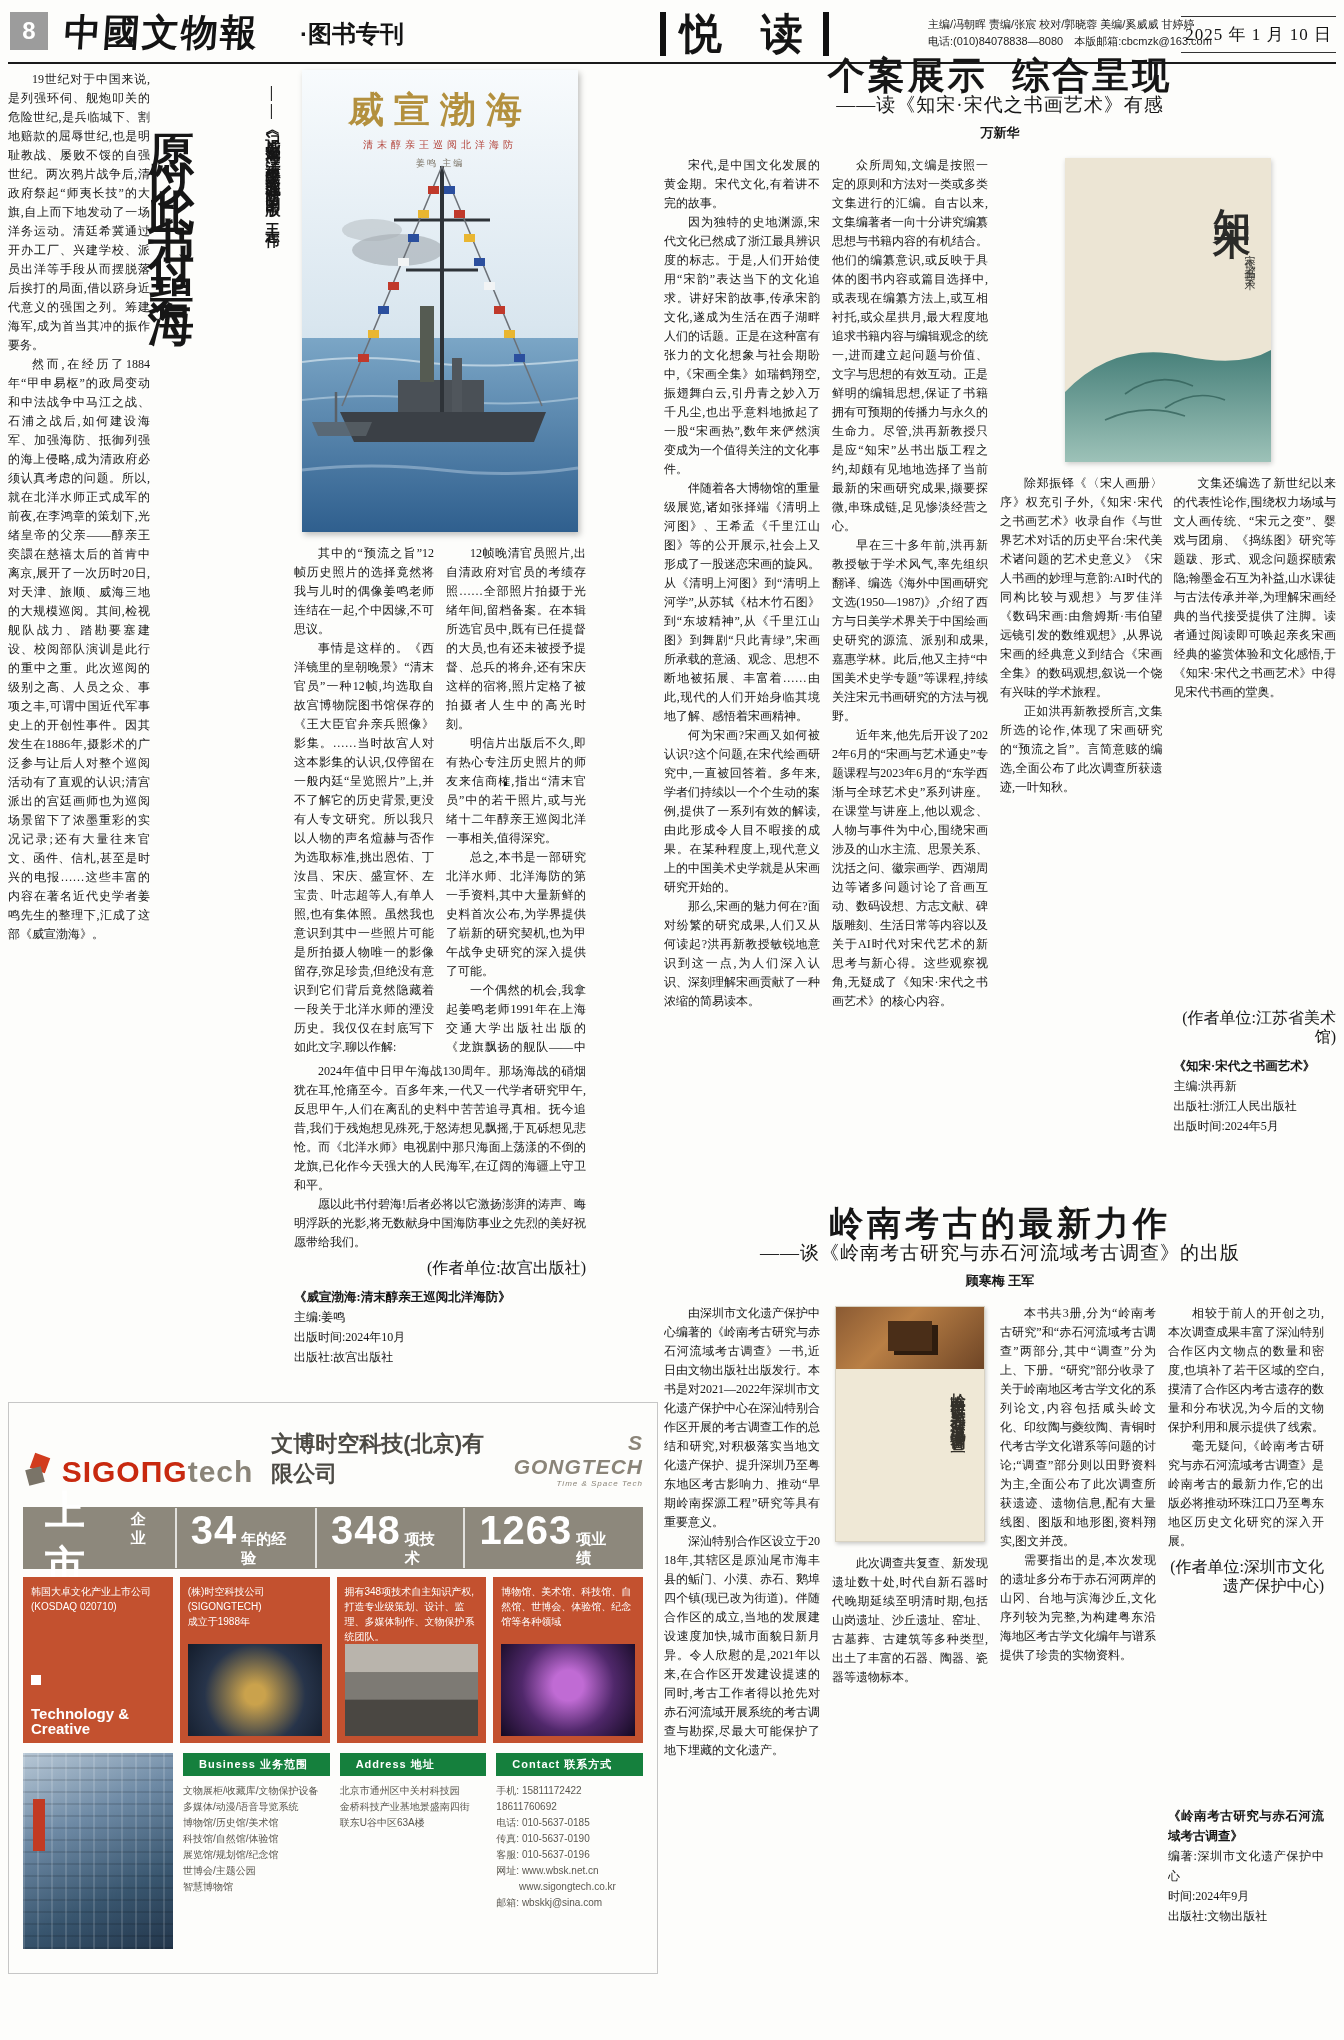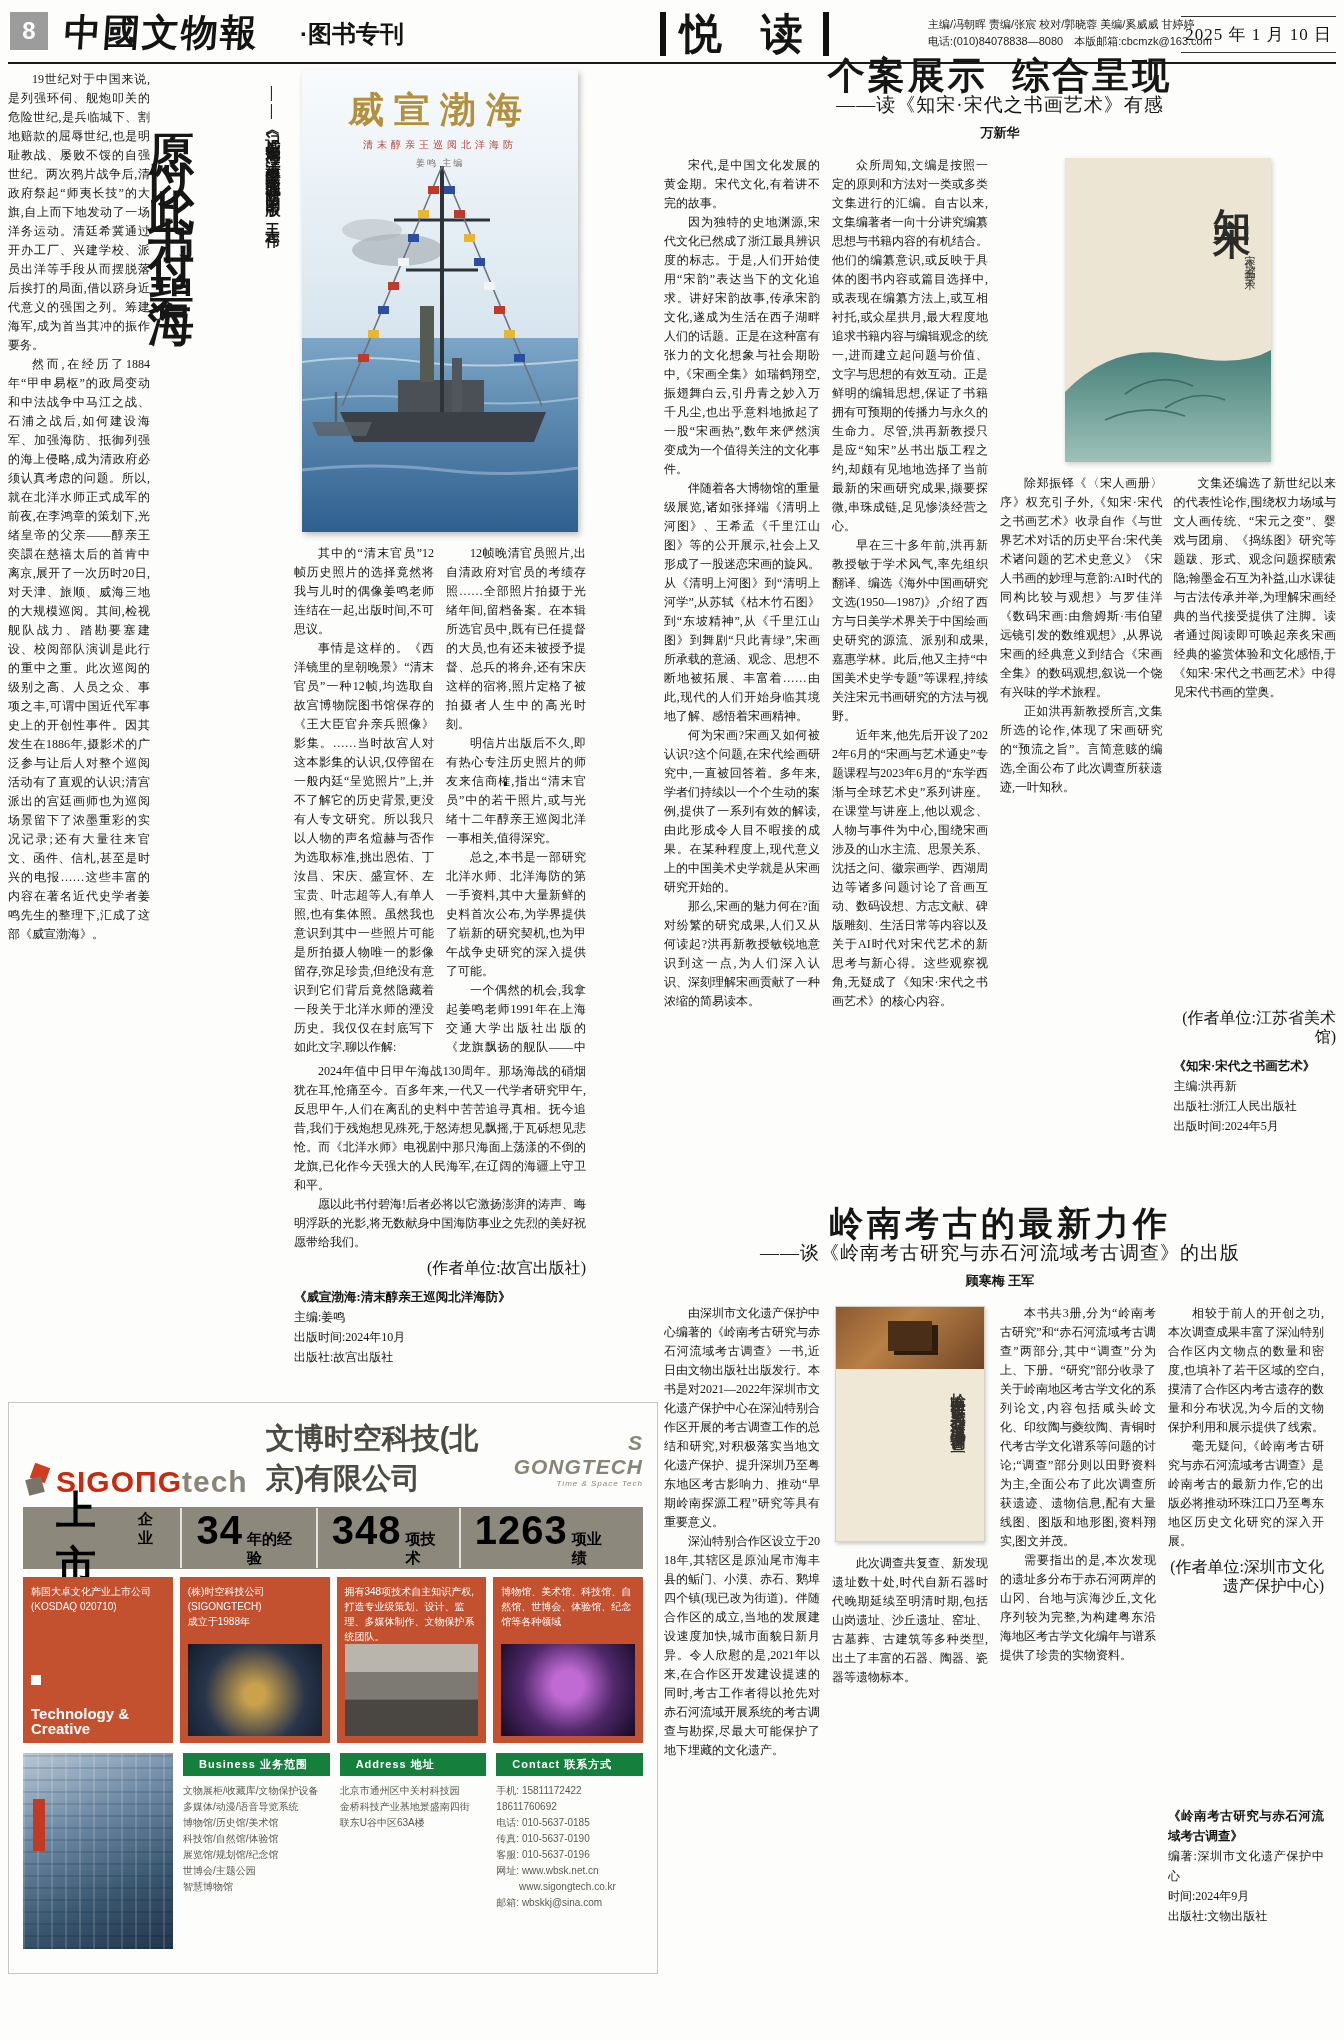--- a/index.html
+++ b/index.html
@@ -77,26 +77,26 @@
   .ad{position:absolute;left:8px;top:1402px;width:650px;height:572px;border:1px solid #c6c6c6;
       box-sizing:border-box;padding:12px 14px;font-family:"Liberation Sans",sans-serif;}
   .ad-top{display:flex;align-items:center;justify-content:space-between;height:88px;}
   .ad-logo{display:flex;align-items:flex-end;gap:10px;}
   .pin{width:34px;height:34px;position:relative;}
   .pin:before,.pin:after{content:"";position:absolute;width:16px;height:16px;}
   .pin:before{background:#d23c1e;left:9px;top:0;transform:rotate(20deg);}
   .pin:after{background:#7a7468;left:4px;top:13px;transform:rotate(-15deg);}
   .ad-mark{font-size:30px;font-weight:900;color:#c8290f;letter-spacing:1px;}
   .ad-mark span{color:#8a8478;font-weight:bold;}
-  .ad-company{font-size:29px;font-weight:900;color:#4c4a44;margin-left:8px;}
+  .ad-company{font-size:22px;font-weight:900;color:#4c4a44;margin-left:8px;}
   .ad-logo2{text-align:right;color:#8a8478;}
   .ad-logo2 .l2a{font-size:21px;font-weight:900;font-style:italic;letter-spacing:1px;}
   .ad-logo2 .l2b{font-size:8px;letter-spacing:1px;font-style:italic;}
-  .ad-stats{height:62px;background:#8d8able;background:#8d887c;display:flex;align-items:center;color:#000000;
-            padding:0 19px;margin-top:4px;}
+  .ad-stats{height:62px;background:#8d8able;background:#8d887c;display:flex;align-items:center;color:#ffffff;
+            padding:0 8px;margin-top:4px;}
   .stat{display:flex;align-items:baseline;padding:0 14px;border-left:2px solid rgba(255,255,255,.75);}
   .stat:first-child{border-left:none;}
   .stat .num{font-size:40px;font-weight:900;letter-spacing:1px;}
   .stat .unit{font-size:15px;font-weight:bold;margin-left:4px;}
   .ad-panels{display:flex;gap:7px;margin-top:8px;height:166px;}
   .panel{flex:1;background:#c3512f;color:#fff;font-size:10px;line-height:15px;padding:7px 8px;
          white-space:pre-line;display:flex;flex-direction:column;}
   .panel .ph{margin-top:auto;height:92px;}
   .ph-dark{background:radial-gradient(circle at 50% 55%,#caa24c 0 12%,#27344a 60%,#131c2b 100%);}
   .ph-hall{background:linear-gradient(180deg,#b9b4ac 0 30%,#7d7a74 31% 60%,#4a4742 61% 100%);}
@@ -199,21 +199,21 @@
               <rect x="212" y="284" width="11" height="8" fill="#2b4f9e"></rect>
           </g>
           <path d="M10,352 L70,352 L64,366 L16,366 Z" fill="#5a6168" opacity="0.8"></path>
           <line x1="34" y1="322" x2="34" y2="352" stroke="#5a6168" stroke-width="2.5"></line>
           <text x="138" y="52" text-anchor="middle" font-size="36" font-weight="bold" fill="#b3903e" letter-spacing="10">威宣渤海</text>
           <text x="138" y="78" text-anchor="middle" font-size="10" fill="#b3453c" letter-spacing="4">清末醇亲王巡阅北洋海防</text>
           <text x="138" y="96" text-anchor="middle" font-size="9" fill="#7c7466" letter-spacing="2">姜鸣 主编</text>
         </svg>
         <div class="a1-subcols">
           <div class="a1-subcol">
-            <p class="p">其中的“清末官员”12帧历史照片的选择竟然将我与儿时的偶像姜鸣老师连结在一起,出版时间,不可思议。</p>
+            <p class="p">其中的“预流之旨”12帧历史照片的选择竟然将我与儿时的偶像姜鸣老师连结在一起,个中因缘,不可思议。</p>
             <p class="p">事情是这样的。《西洋镜里的皇朝晚景》“清末官员”一种12帧,均选取自故宫博物院图书馆保存的《王大臣官弁亲兵照像》影集。……当时故宫人对这本影集的认识,仅停留在一般内廷“呈览照片”上,并不了解它的历史背景,更没有人专文研究。所以我只以人物的声名煊赫与否作为选取标准,挑出恩佑、丁汝昌、宋庆、盛宣怀、左宝贵、叶志超等人,有单人照,也有集体照。虽然我也意识到其中一些照片可能是所拍摄人物唯一的影像留存,弥足珍贵,但绝没有意识到它们背后竟然隐藏着一段关于北洋水师的湮没历史。我仅仅在封底写下如此文字,聊以作解:</p>
           </div>
           <div class="a1-subcol">
             <p class="p">12帧晚清官员照片,出自清政府对官员的考绩存照……全部照片拍摄于光绪年间,留档备案。在本辑所选官员中,既有已任提督的大员,也有还未被授予提督、总兵的将弁,还有宋庆这样的宿将,照片定格了被拍摄者人生中的高光时刻。</p>
             <p class="p">明信片出版后不久,即有热心专注历史照片的师友来信商榷,指出“清末官员”中的若干照片,或与光绪十二年醇亲王巡阅北洋一事相关,值得深究。</p>
             <p class="p">总之,本书是一部研究北洋水师、北洋海防的第一手资料,其中大量新鲜的史料首次公布,为学界提供了崭新的研究契机,也为甲午战争史研究的深入提供了可能。</p>
             <p class="p">一个偶然的机会,我拿起姜鸣老师1991年在上海交通大学出版社出版的《龙旗飘扬的舰队——中国近代海军兴衰史》,心潮起伏,旧事历历,遂有了促成此书的念头。</p>
           </div>
         </div>
         <div class="a1-closing">

